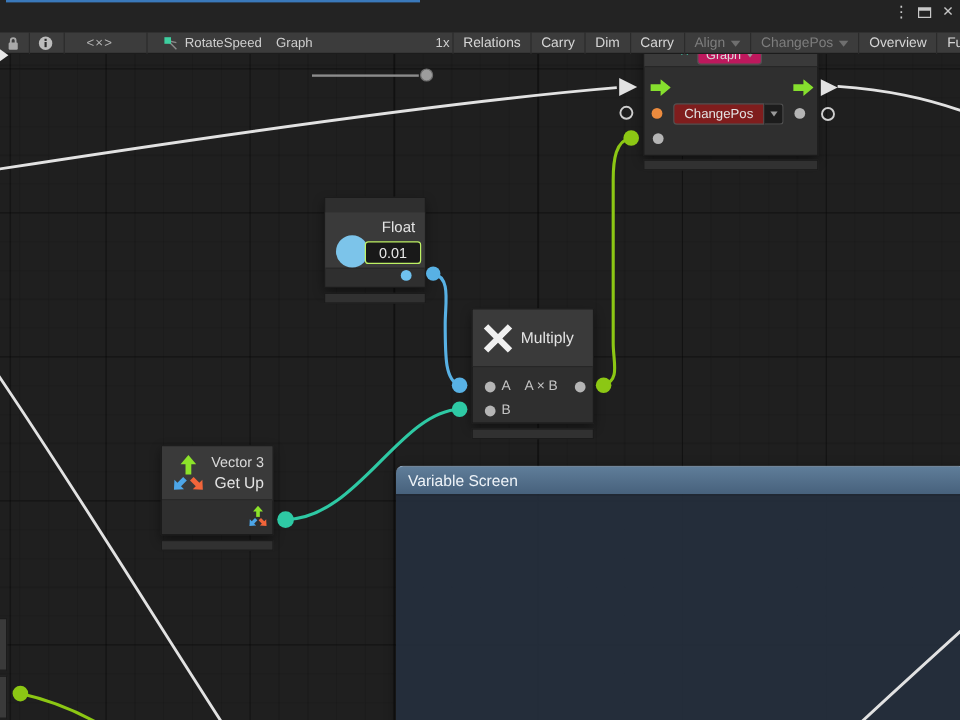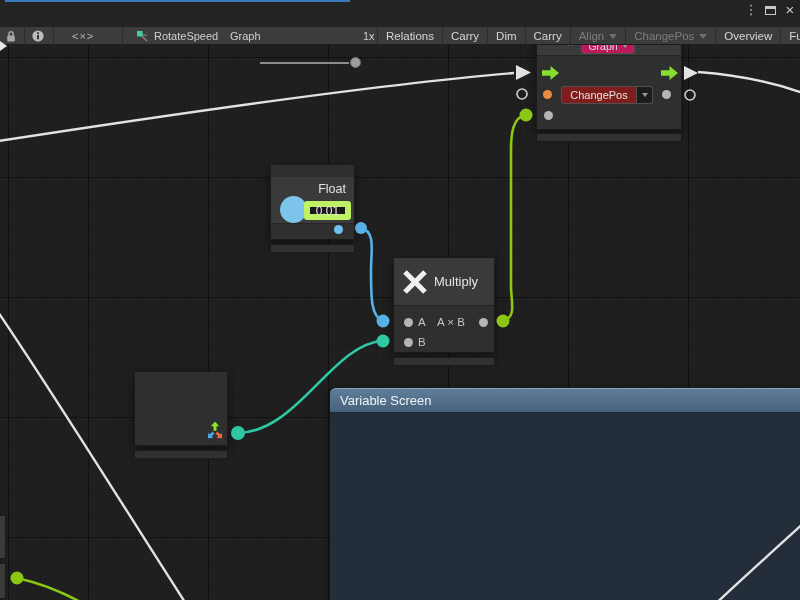--- a/index.html
+++ b/index.html
@@ -77,21 +77,21 @@
     border:1px solid #505050; border-left:none; border-radius:0 3px 3px 0;
     display:flex; align-items:center; justify-content:center; }
 
   
   #node-float { left:270px; top:164px; width:85px; height:76px; }
   #node-float .nhead { height:47px; position:relative;margin-top:12px; }
   #float-icon { position:absolute; left:9px; top:19px; width:27px; height:27px; border-radius:50%;
     background:#7cc4ea; }
   #float-title { position:absolute; right:8px; top:5px; font-size:12.5px; }
   #float-value { position:absolute; left:33px; top:24px; width:47px; height:19px; background:#191919;
-    border:6px solid #bef264; border-radius:3px; color:#e8e8e8; font-size:12px;
+    border:1px solid #bef264; border-radius:3px; color:#e8e8e8; font-size:12px;
     display:flex; align-items:center; justify-content:center; }
 
   
   #node-multiply { left:393px; top:257px; width:102px; height:96px; }
   #node-multiply .nhead { height:48px; position:relative; }
   #mult-title { position:absolute; left:40px; top:16px; font-size:13px; }
   #mult-icon { position:absolute; left:8px; top:11px; }
 
   
   #node-vector3 { left:134px; top:371px; width:94px; height:75px; }
@@ -178,20 +178,38 @@
     <span class="dot" style="left:10px;top:60px"></span>
     <span class="plabel" style="position:absolute;left:24px;top:58px">A</span>
     <span class="plabel" style="position:absolute;left:43px;top:58px">A × B</span>
     <span class="dot" style="left:85px;top:60px"></span>
     <span class="dot" style="left:10px;top:80px"></span>
     <span class="plabel" style="position:absolute;left:24px;top:78px">B</span>
   </div>
   <div class="nfooter" style="left:393px;top:357px;width:102px;height:9px"></div>
 
   <div class="node" id="node-vector3">
+    <div class="nhead">
+      <svg id="v3-icon" width="34" height="34" viewBox="0 0 24 24">
+        <g fill="#8ce32a" transform="translate(12,13) rotate(-90)">
+            <rect x="0" y="-1.7" width="6.5" height="3.4"></rect>
+            <path d="M6 -4.6 L11.5 0 L6 4.6 Z"></path>
+          </g>
+        <g fill="#4da6e8" transform="translate(10,15.5) rotate(135) scale(0.8)">
+            <rect x="0" y="-1.9" width="6.5" height="3.8"></rect>
+            <path d="M6 -5 L11.5 0 L6 5 Z"></path>
+          </g>
+        <g fill="#f2653a" transform="translate(14,15.5) rotate(45) scale(0.8)">
+            <rect x="0" y="-1.9" width="6.5" height="3.8"></rect>
+            <path d="M6 -5 L11.5 0 L6 5 Z"></path>
+          </g>
+      </svg>
+      <span id="v3-type" class="nlabel" style="color:#d9d9d9">Vector 3</span>
+      <span id="v3-title" class="nlabel">Get Up</span>
+    </div>
     <svg id="v3-port" width="18" height="18" viewBox="0 0 24 24">
       <g fill="#8ce32a" transform="translate(12,13) rotate(-90)">
           <rect x="0" y="-2" width="7" height="4"></rect>
           <path d="M6 -5.5 L12.5 0 L6 5.5 Z"></path>
         </g>
       <g fill="#4da6e8" transform="translate(10,15.5) rotate(135) scale(0.85)">
           <rect x="0" y="-2.2" width="7" height="4.4"></rect>
           <path d="M6 -5.8 L12.5 0 L6 5.8 Z"></path>
         </g>
       <g fill="#f2653a" transform="translate(14,15.5) rotate(45) scale(0.85)">

